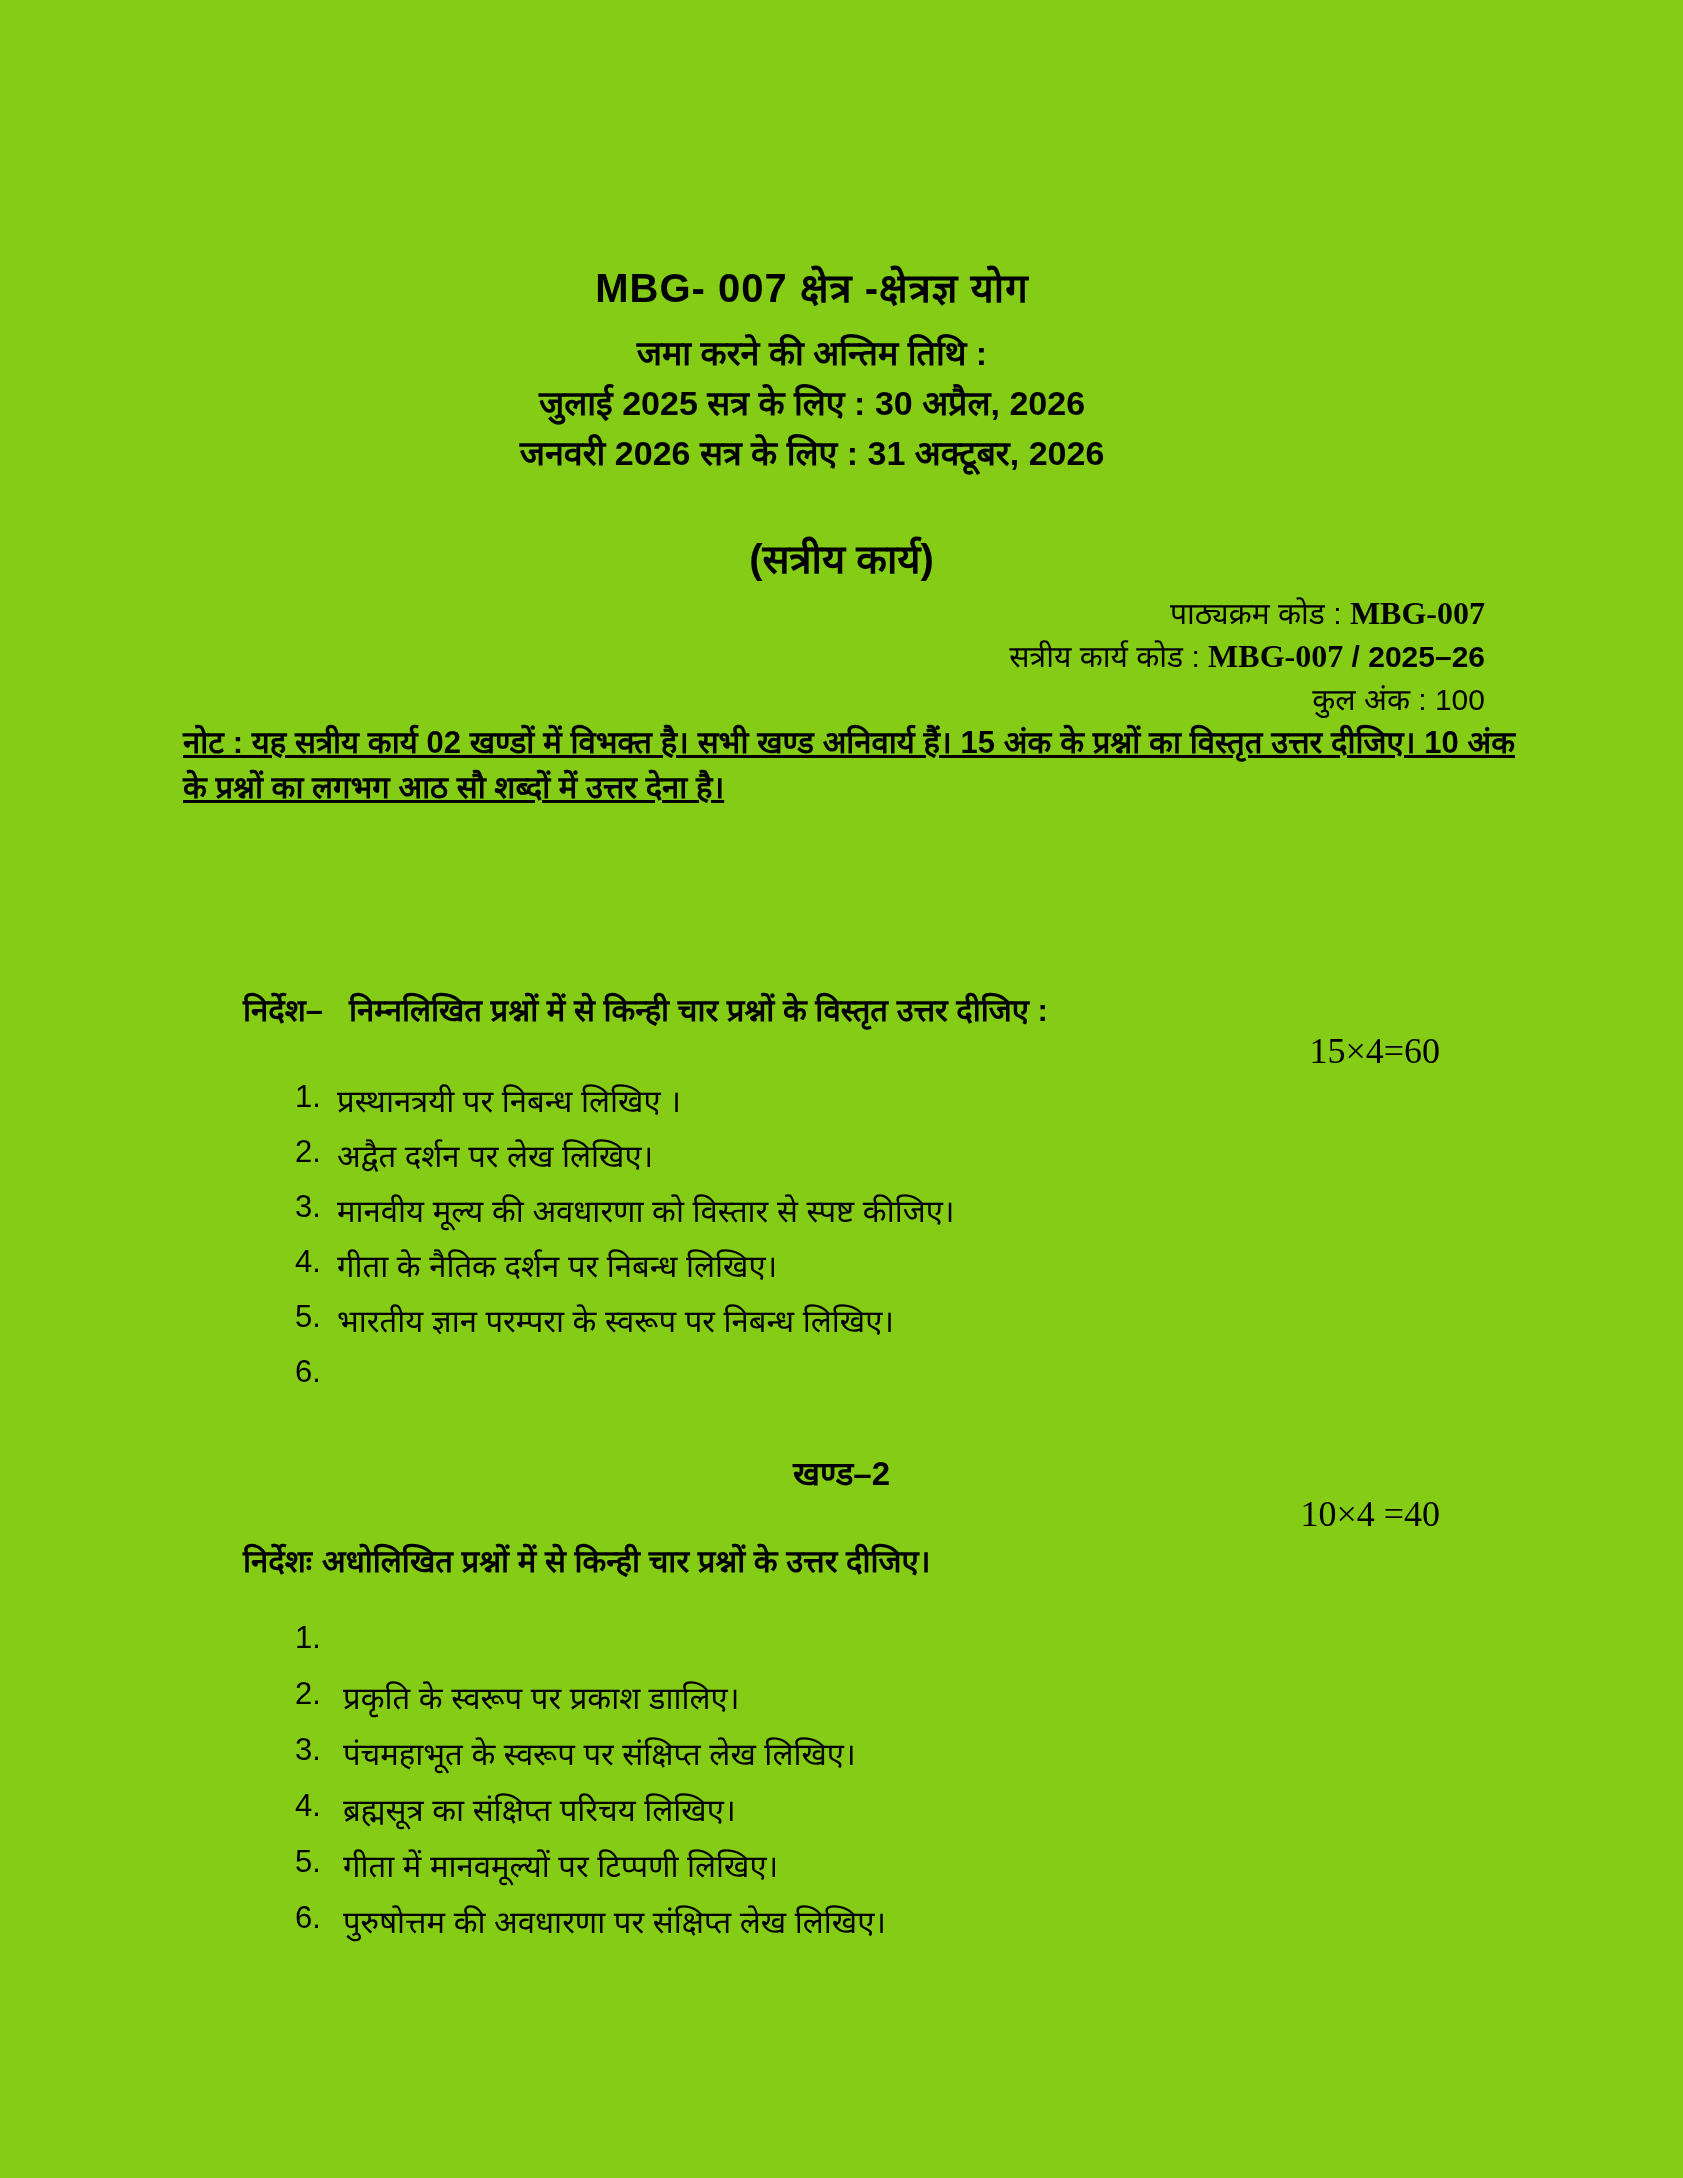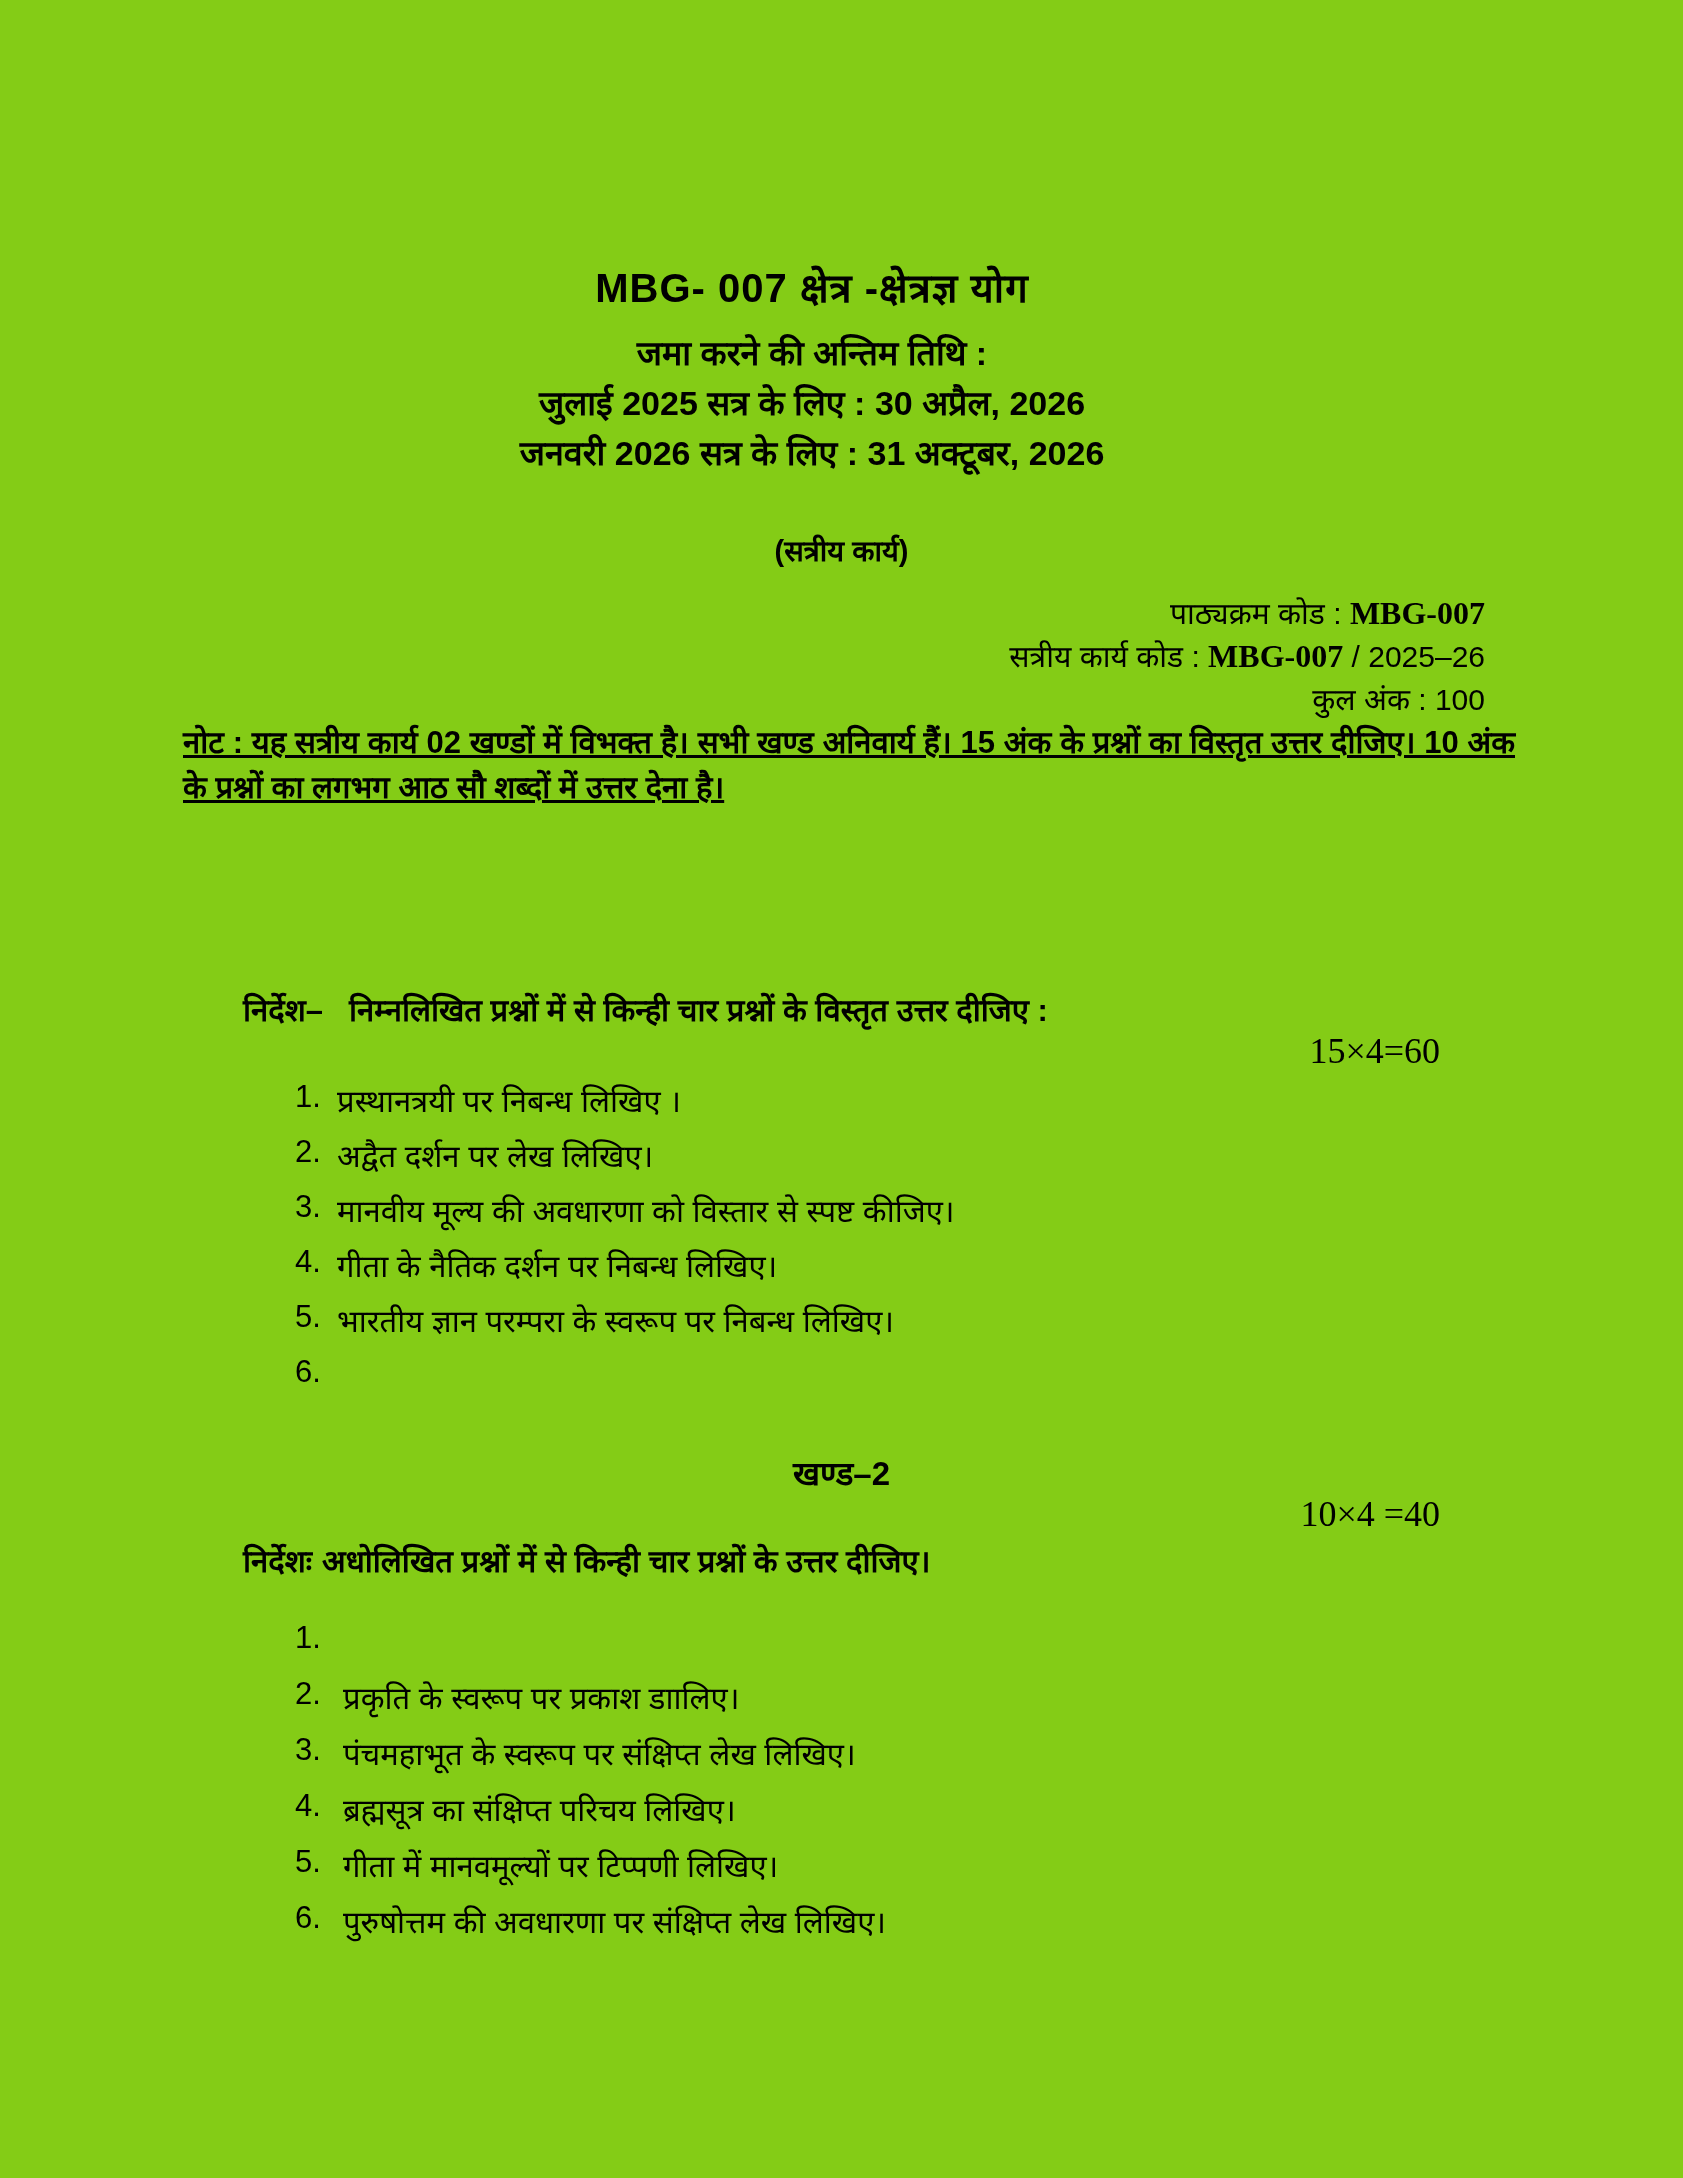--- a/index.html
+++ b/index.html
@@ -36,42 +36,42 @@
     font-weight: 700;
     line-height: 50px;
   }
   
   .assignment-heading {
     position: absolute;
     top: 530px;
     left: 0;
     right: 0;
     text-align: center;
-    font-size: 29px;
+    font-size: 40px;
     font-weight: 700;
   }
   
   .meta-block {
     position: absolute;
     top: 592px;
     right: 198px;
     text-align: right;
   }
   .meta-line {
     font-size: 30px;
     font-weight: 400;
     line-height: 43px;
   }
   .meta-line .code-value {
     font-family: "Liberation Serif", serif;
     font-weight: 700;
     font-size: 32px;
   }
   .meta-line .code-session {
-    font-weight: 400;
+    font-weight: 700;
   }
   
   .note {
     position: absolute;
     top: 720px;
     left: 183px;
     width: 1332px;
     font-size: 31px;
     font-weight: 700;
     line-height: 45px;

